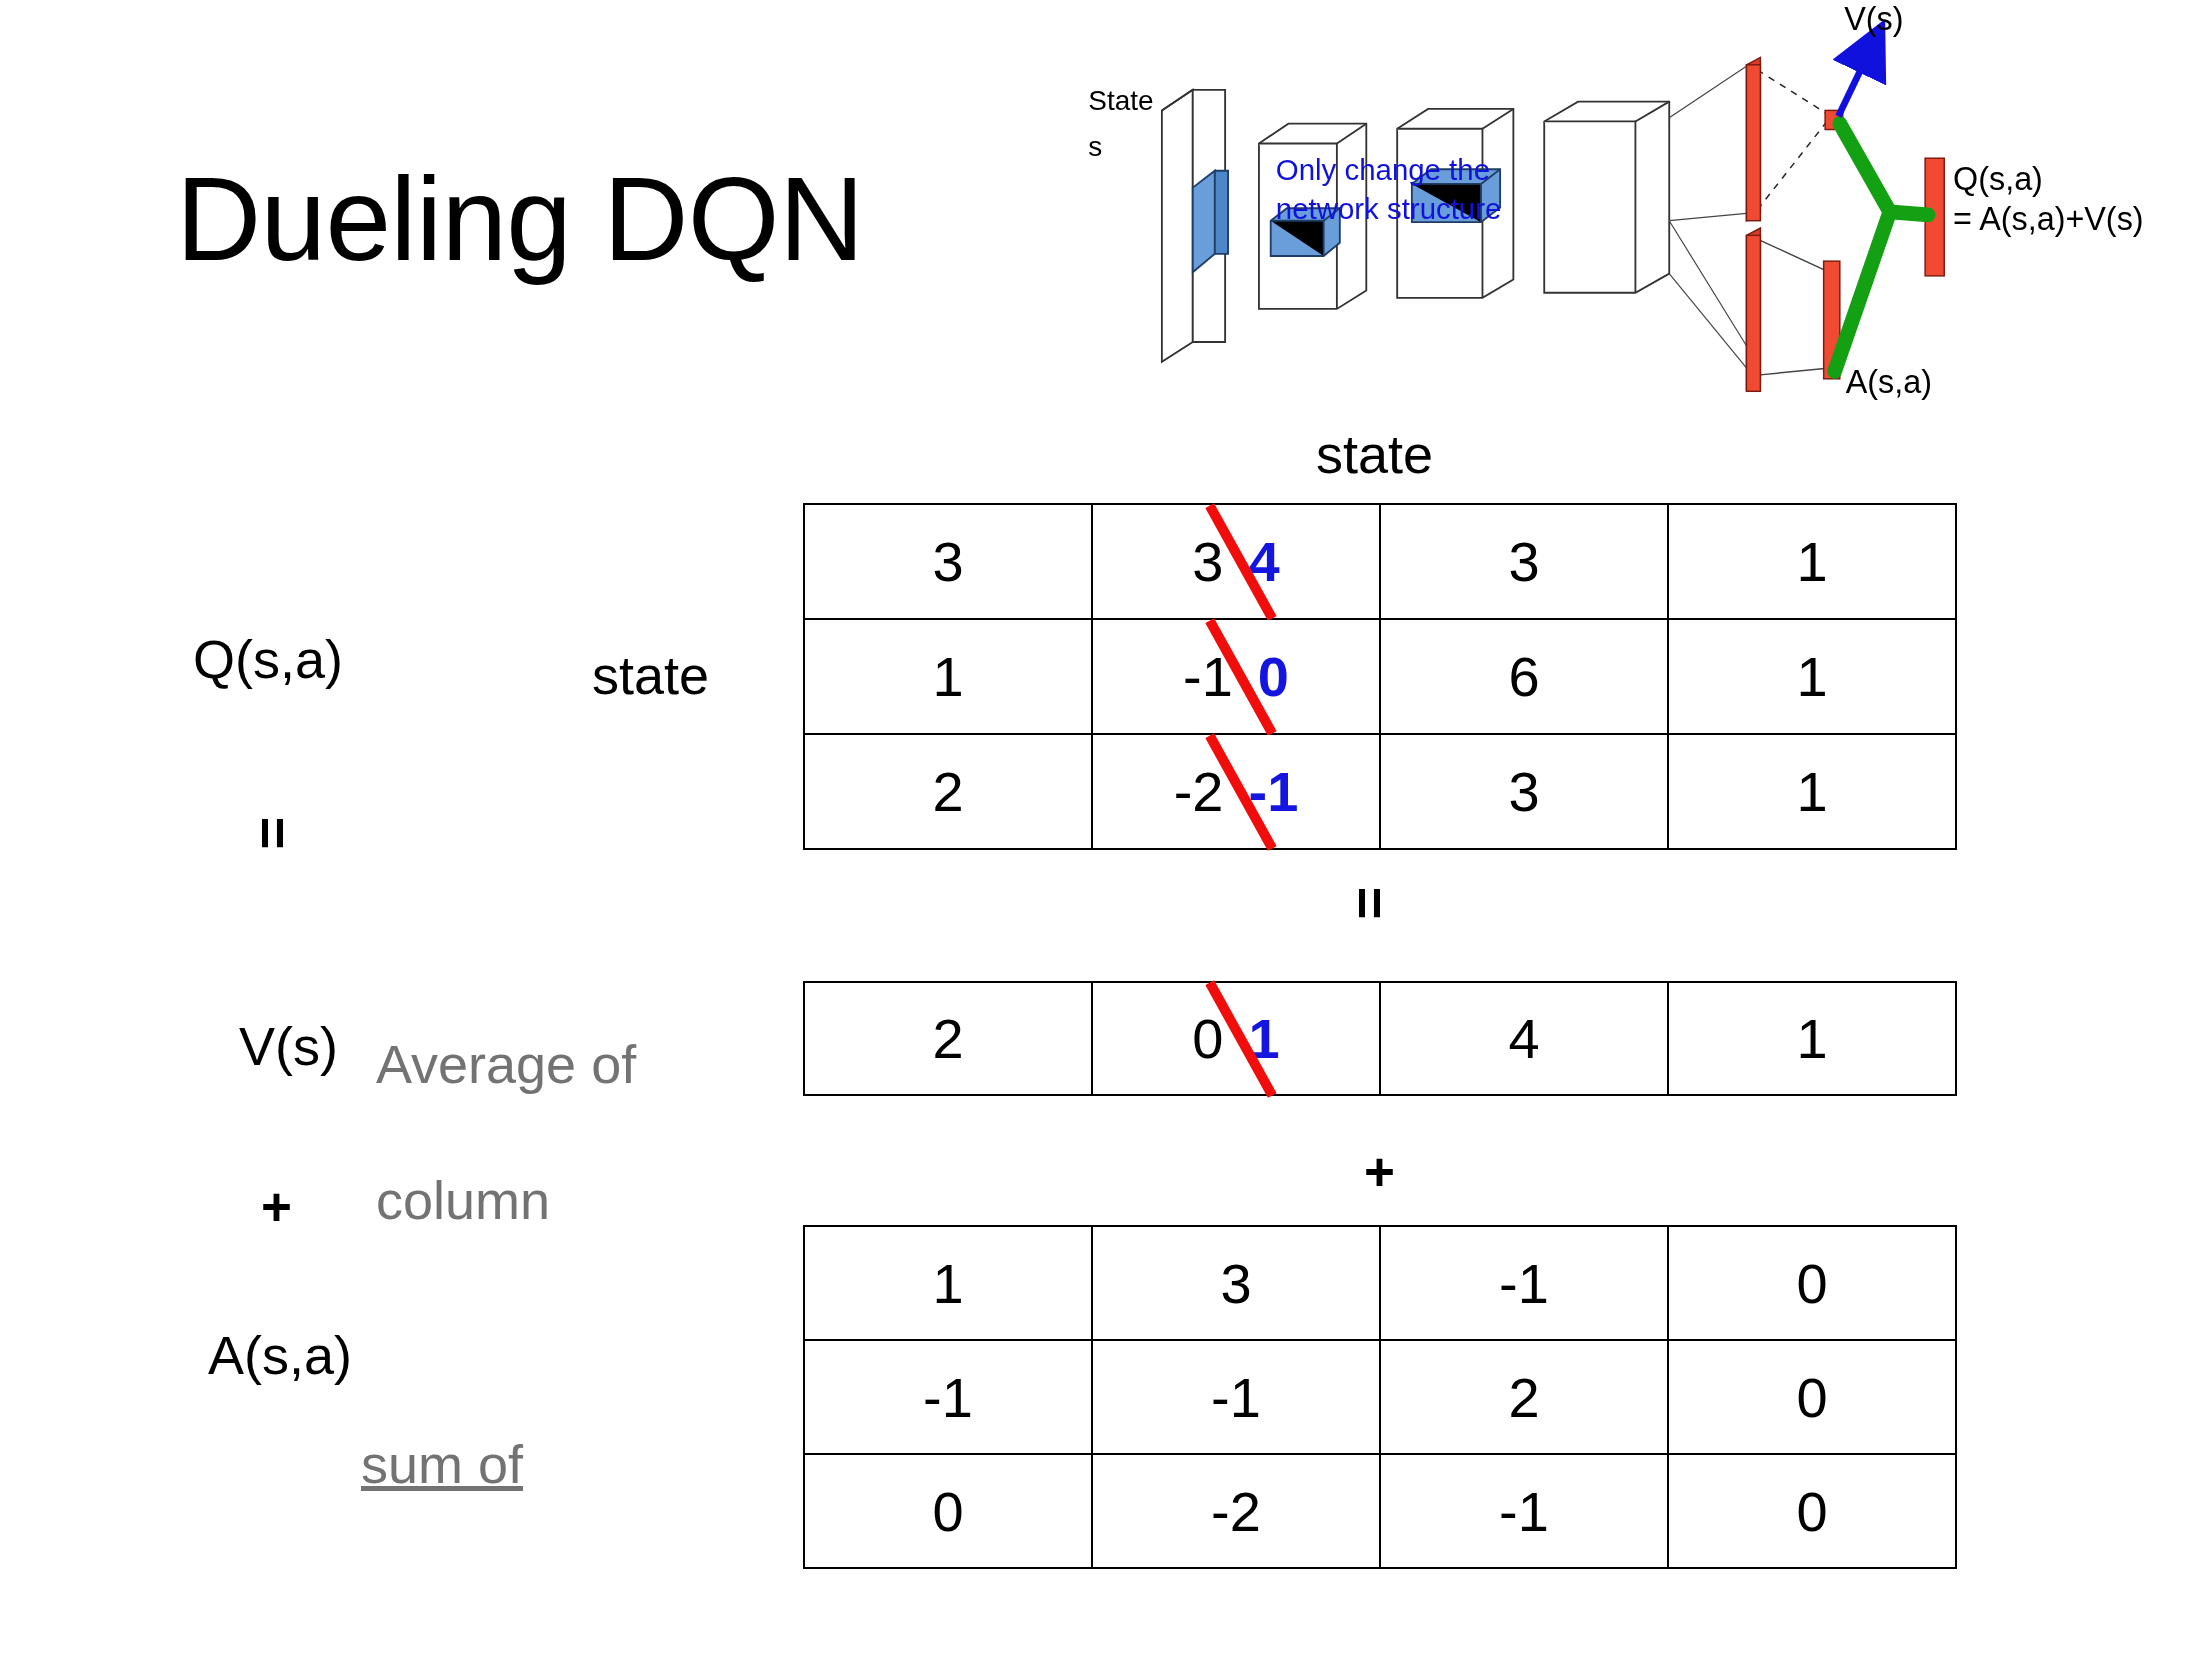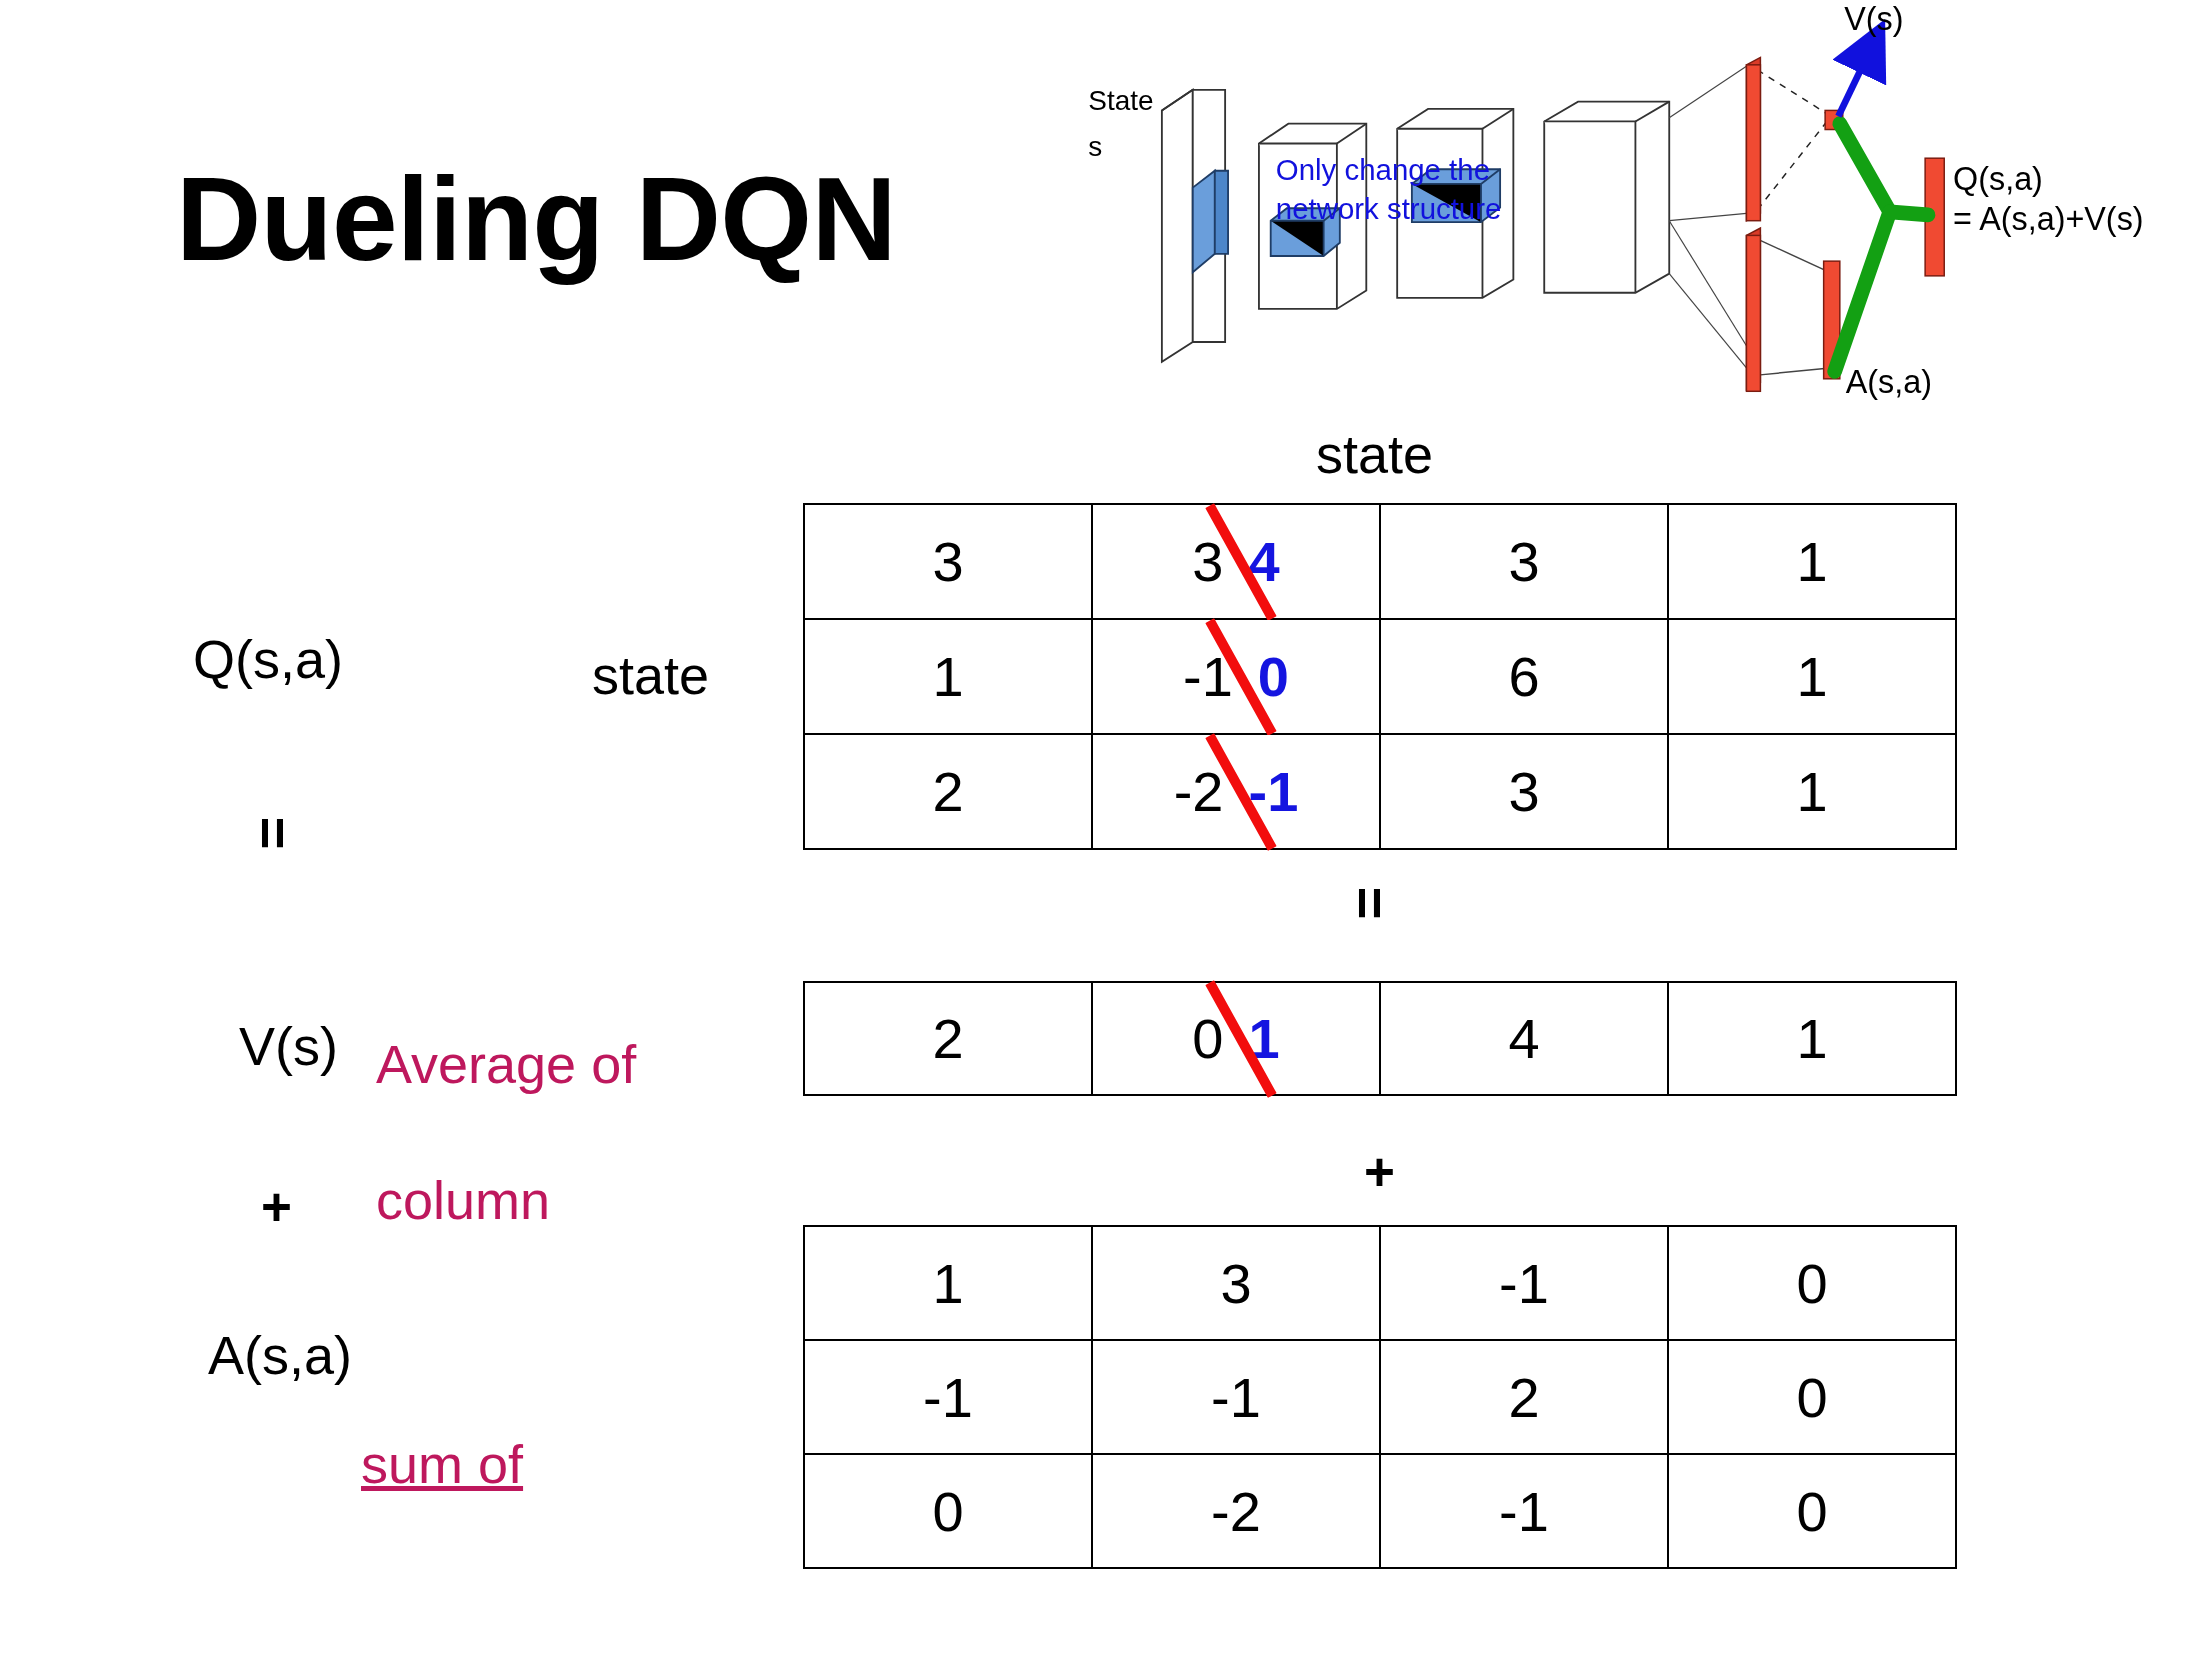--- a/index.html
+++ b/index.html
@@ -19,21 +19,21 @@
     overflow: hidden;
   }
   .abs { position: absolute; }
 
   
   #slide-title {
     left: 176px;
     top: 160px;
     font-size: 118px;
     line-height: 1.0;
-    font-weight: 700;
+    font-weight: 400;
     letter-spacing: -0.7px;
     white-space: nowrap;
     color: #000;
   }
 
   
   #network-diagram {
     left: 1081px;
     top: 0px;
     width: 1125px;
@@ -59,21 +59,21 @@
   
   .lbl {
     font-size: 54px;
     line-height: 1.06;
     white-space: nowrap;
     color: #000;
   }
   .lbl-blue {
     font-size: 54px;
     line-height: 1.16;
-    color: #be185d;
+    color: #737373;
     white-space: nowrap;
   }
   .sym {
     font-size: 53px;
     font-weight: 700;
     line-height: 1;
     color: #000;
   }
   .eq-rot {
     font-size: 56px;

